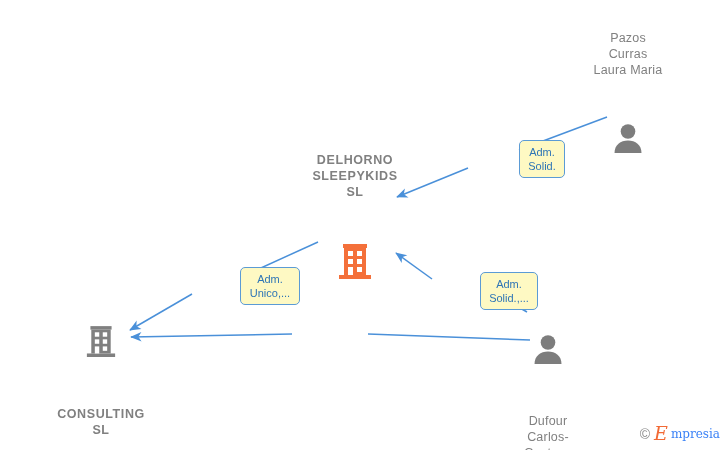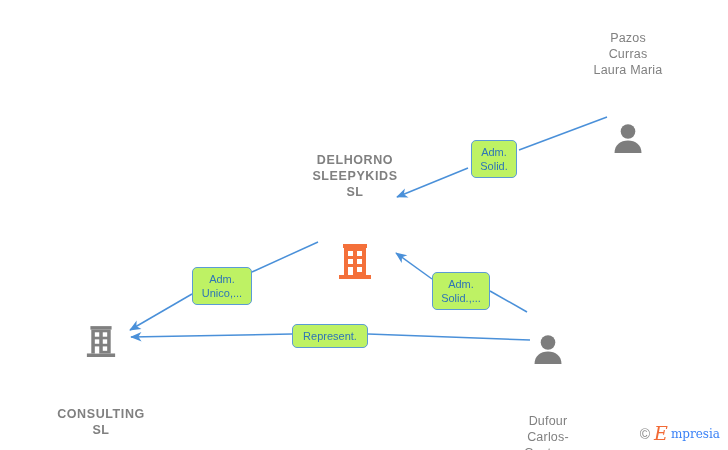--- a/index.html
+++ b/index.html
@@ -55,28 +55,29 @@
   }
   .node.label-above .node-icon { margin-top: 4px; }
   .node.label-below .node-icon { margin-bottom: 4px; }
 
   
   .edge-label {
     position: absolute;
     box-sizing: border-box;
     border: 1px solid #5b9bd5;
     border-radius: 5px;
-    background: #bef264;
+    background: #fef9c3;
     color: #2e75b6;
     font-size: 11px;
     line-height: 14px;
     text-align: center;
     padding: 4px 7px;
     white-space: pre-line;
     z-index: 5;
+    margin-left: 48px;
   }
 
   
   #watermark {
     position: absolute;
     right: 8px;
     bottom: 7px;
     display: flex;
     align-items: center;
     gap: 4px;
@@ -197,21 +198,20 @@
 
   <div class="edge-label" style="left:471px; top:140px; width:46px;">Adm.
 Solid.</div>
 
   <div class="edge-label" style="left:192px; top:267px; width:60px;">Adm.
 Unico,...</div>
 
   <div class="edge-label" style="left:432px; top:272px; width:58px;">Adm.
 Solid.,...</div>
 
-  <div class="edge-label" style="left:292px; top:324px; width:76px;">Represent.</div>
 
   <div id="watermark">
     <span class="wm-c">©</span>
     <span class="wm-e">E</span>
     <span class="wm-rest">mpresia</span>
   </div>
 
 </div>
 
 </body></html>

